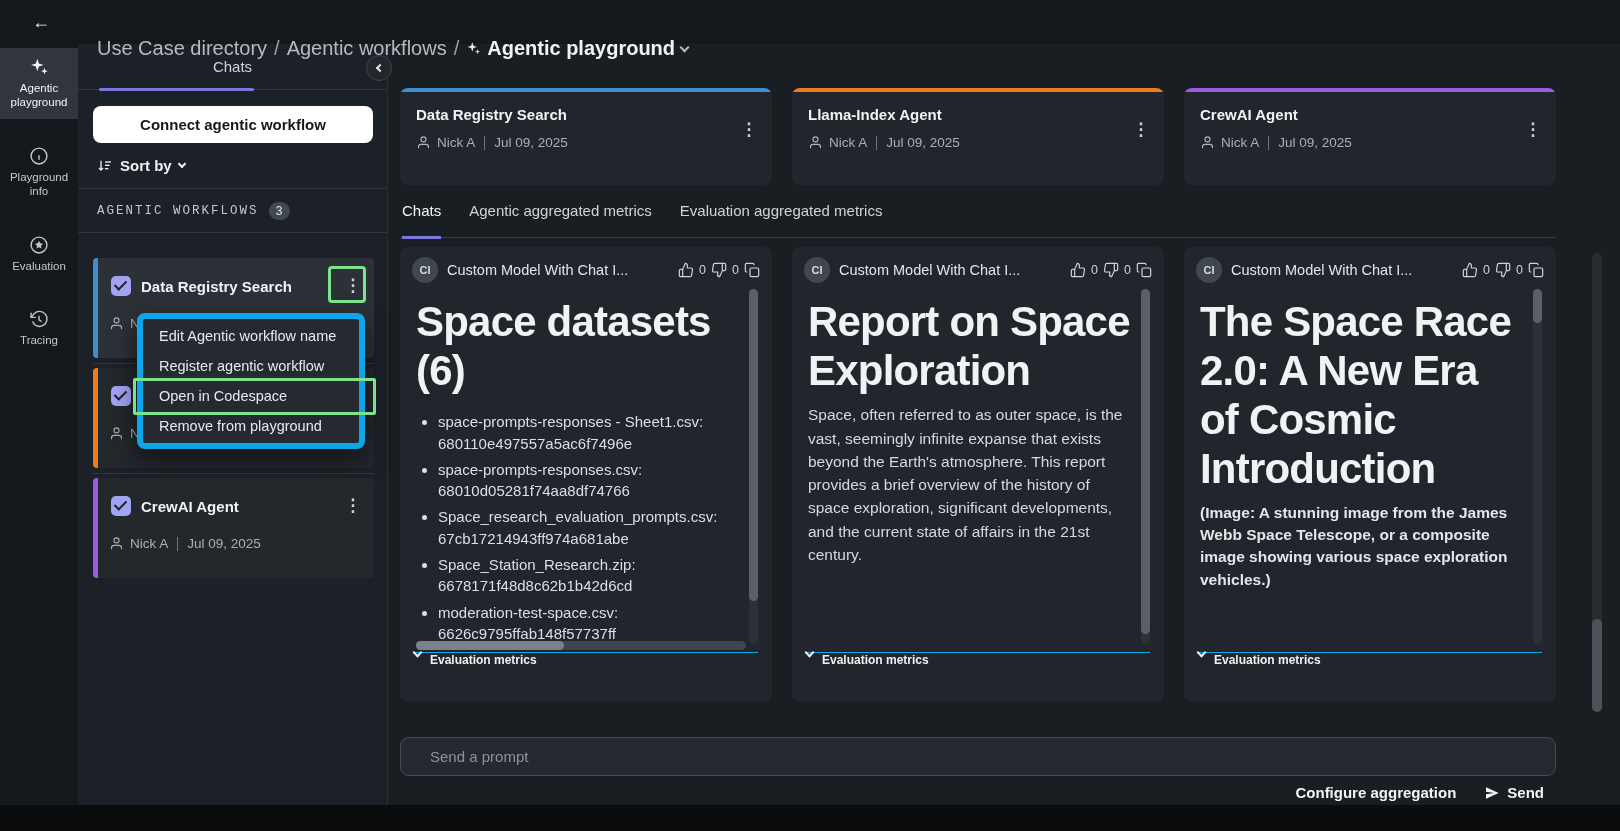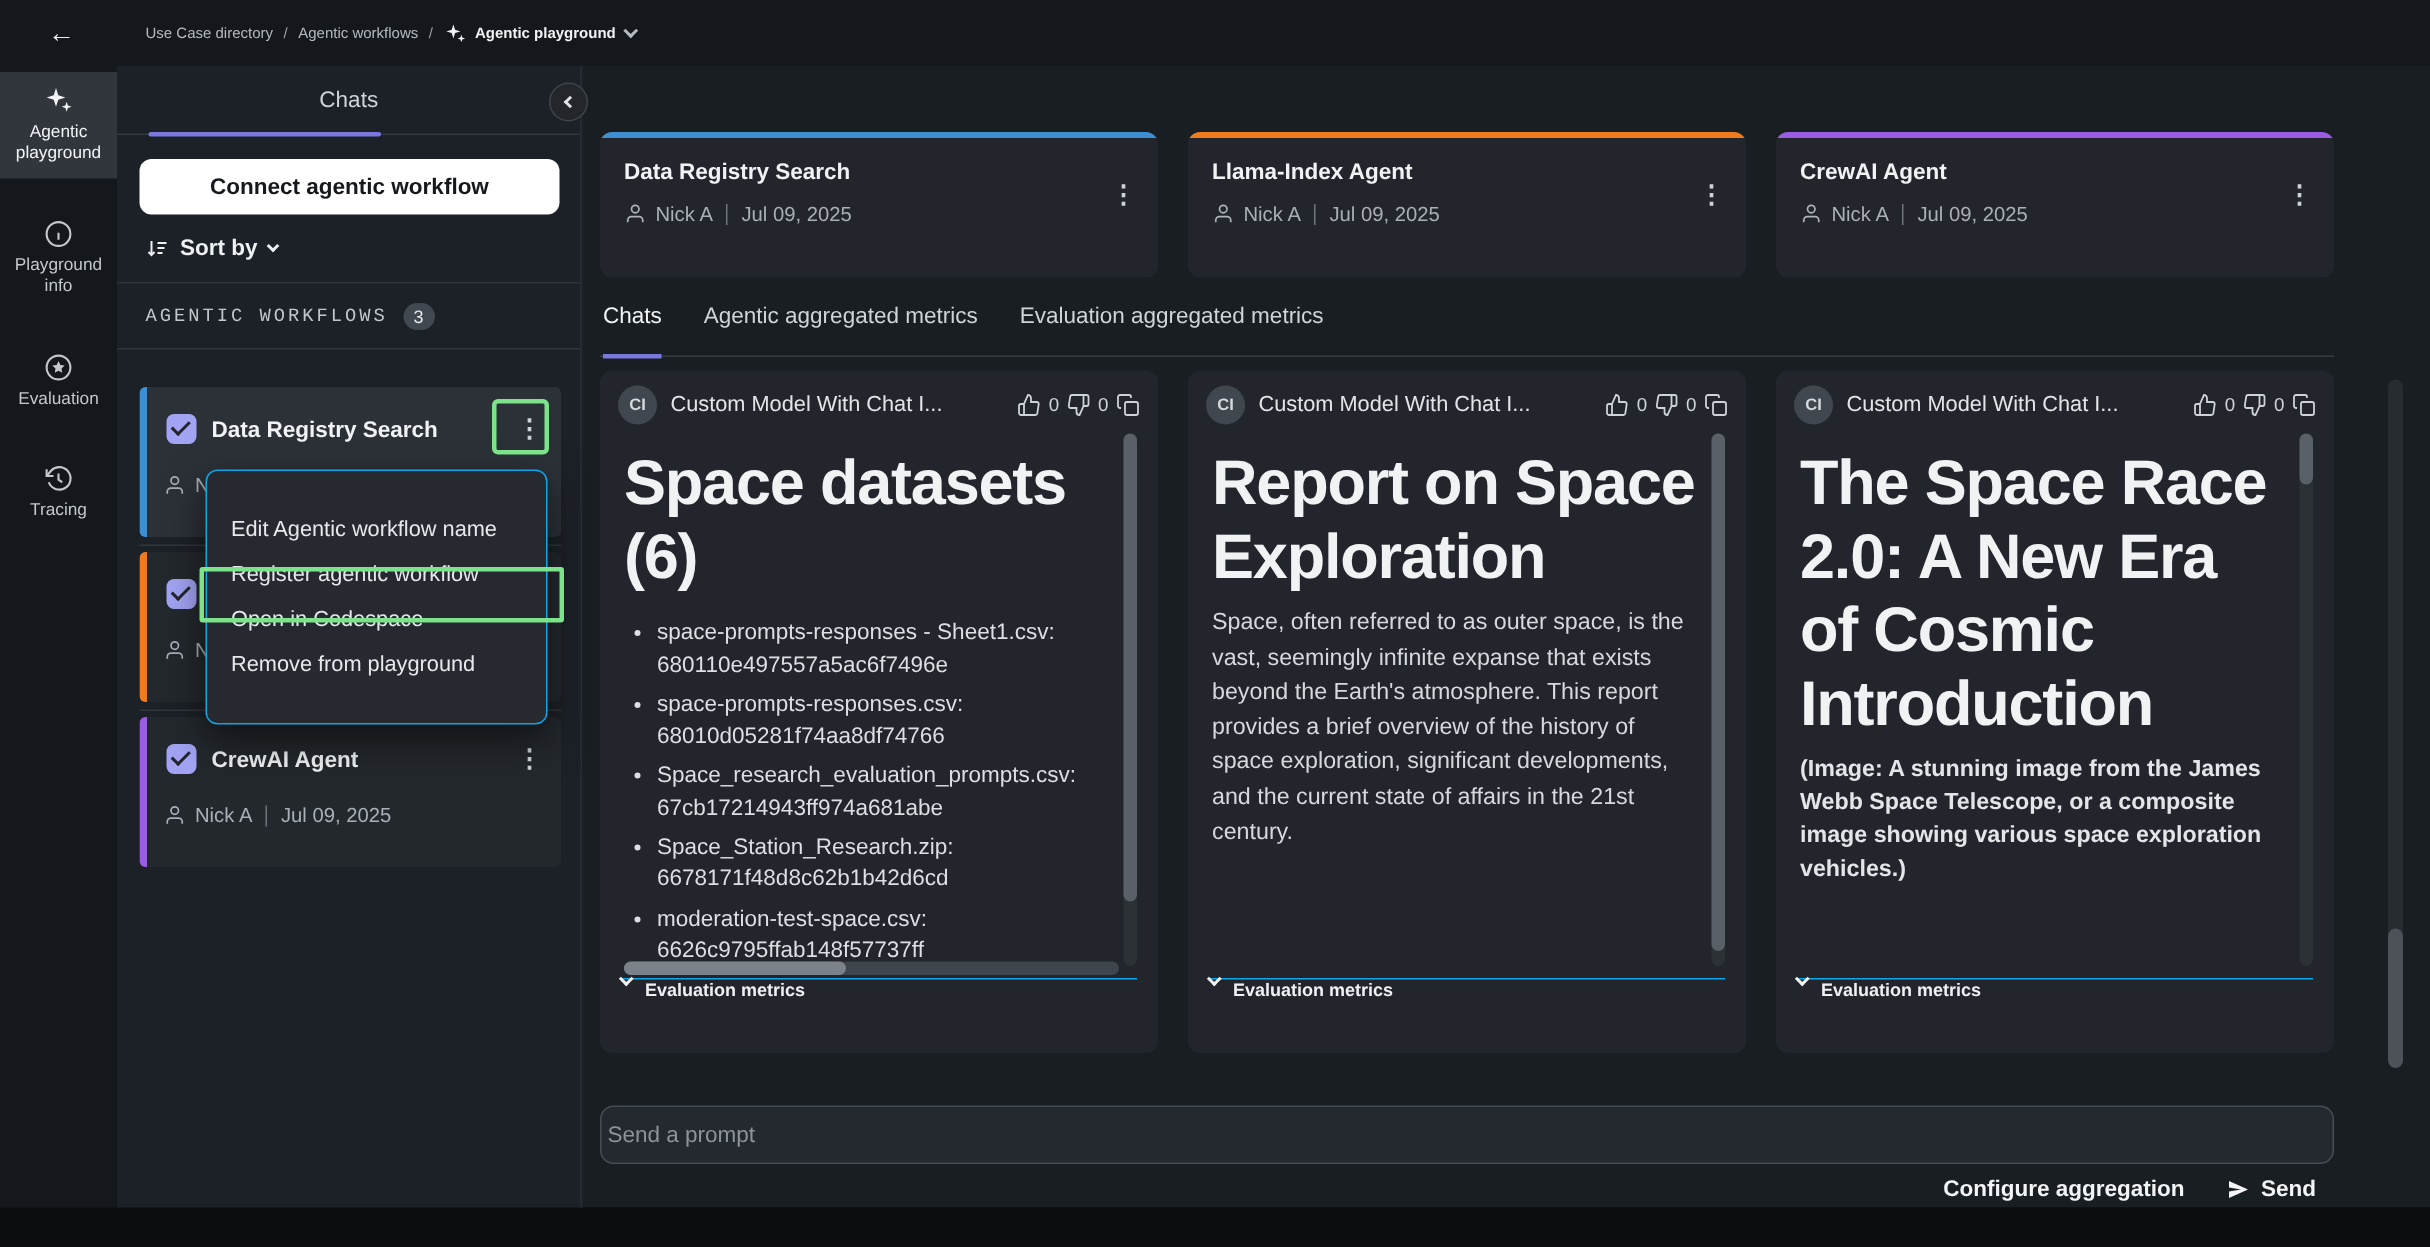--- a/index.html
+++ b/index.html
@@ -2,21 +2,21 @@
 <html><head>
 <meta charset="utf-8">
 <style>
   * { margin:0; padding:0; box-sizing:border-box; }
   html,body { width:1620px; height:831px; background:#0a0c0e; font-family:"Liberation Sans", sans-serif; overflow:hidden; }
   .app { position:absolute; left:0; top:0; width:1620px; height:805px; background:#191e23; }
 
   
   .topbar { position:absolute; left:0; top:0; width:1620px; height:44px; background:#14171b; z-index:10; }
   .back-btn { position:absolute; left:28px; top:10px; width:26px; height:24px; color:#e8eaec; font-size:18px; text-align:center; line-height:24px; cursor:pointer; }
-  .breadcrumb { position:absolute; left:97px; top:0; height:44px; display:flex; align-items:center; gap:7px; font-size:10px; color:#b4bac0; }
+  .breadcrumb { position:absolute; left:97px; top:16px; height:44px; display:flex; align-items:flex-end; gap:7px; font-size:20px; color:#b4bac0; }
   .crumb-current { color:#f0f2f4; font-weight:bold; display:flex; align-items:center; gap:6px; }
   .chev { display:inline-block; width:7px; height:7px; border-right:2px solid currentColor; border-bottom:2px solid currentColor; }
   .chev-down { transform:rotate(45deg); margin-top:-3px; }
   .chev-left { transform:rotate(135deg); }
   .sep { color:#9aa0a6; }
 
   
   .rail { position:absolute; left:0; top:44px; width:78px; height:761px; background:#14171b; padding-top:4px; z-index:5; }
   .rail-item { width:78px; text-align:center; color:#c3c8cd; font-size:11.5px; line-height:1.25; padding:9px 3px; cursor:pointer; }
   .rail-item.active { background:#31363d; color:#f2f4f6; }
@@ -45,21 +45,21 @@
   .checkbox { position:relative; width:20px; height:20px; border-radius:5px; background:#a2a3f3; flex:0 0 auto; cursor:pointer; }
   .checkbox::after { content:""; position:absolute; left:6px; top:2px; width:5px; height:10px; border-right:2.5px solid #22252a; border-bottom:2.5px solid #22252a; transform:rotate(45deg); }
   .wname { font-size:15px; font-weight:bold; color:#f0f2f4; white-space:nowrap; }
   .kebab { position:absolute; right:10px; top:16px; width:22px; height:24px; color:#ced3d8; font-size:17px; font-weight:bold; text-align:center; line-height:24px; cursor:pointer; }
   .meta-row { display:flex; align-items:center; gap:6px; margin:20px 0 0 16px; color:#a9afb6; font-size:13.5px; white-space:nowrap; }
   .meta-row svg { width:15px; height:15px; }
   .vdiv { width:1px; height:14px; background:#6f757c; margin:0 3px; }
   .list-div { position:absolute; left:15px; width:281px; height:1px; background:#31363c; }
 
   
-  .ctx-menu { position:absolute; left:137px; top:313px; width:228px; background:#262a30; border:1px solid #0ea5e9; border-radius:8px; padding:24px 0; box-shadow:0 10px 26px rgba(0,0,0,.55); z-index:40; }
+  .ctx-menu { position:absolute; left:137px; top:313px; width:228px; background:#262a30; border:6px solid #0ea5e9; border-radius:8px; padding:2px 0; box-shadow:0 10px 26px rgba(0,0,0,.55); z-index:40; }
   .ctx-item { height:30px; line-height:30px; padding:0 16px; font-size:14.5px; color:#e6e9ec; white-space:nowrap; cursor:pointer; }
   .hibox { position:absolute; border:3px solid #7de38a; z-index:50; pointer-events:none; }
   .hibox-kebab { left:328px; top:266px; width:38px; height:37px; border-radius:4px; }
   .hibox-menu { left:133px; top:378px; width:243px; height:37px; border-radius:2px; }
   .collapse-btn { position:absolute; left:366px; top:55px; width:26px; height:26px; border-radius:50%; background:#23272c; border:1px solid #3f444a; color:#dfe2e5; z-index:30; display:flex; align-items:center; justify-content:center; cursor:pointer; }
   .collapse-btn .chev { width:6px; height:6px; margin-left:2px; }
 
   
   .main { position:absolute; left:388px; top:44px; width:1232px; height:761px; background:#191e23; }
   .main-title { position:absolute; left:12px; top:10px; font-size:20.5px; font-weight:bold; color:#eef0f2; letter-spacing:.2px;margin-top:35px; }
@@ -94,21 +94,21 @@
   .panel-footer .chev { width:7px; height:7px; border-width:2px; margin-top:-4px; }
 
   .vtrack { position:absolute; right:14px; top:42px; bottom:58px; width:9px; border-radius:5px; background:#2c3136; }
   .vthumb { position:absolute; right:14px; width:9px; border-radius:5px; background:#596067; cursor:pointer; }
   .htrack { position:absolute; left:16px; bottom:52px; width:330px; height:9px; border-radius:5px; background:#3f454c; }
   .hthumb { position:absolute; left:16px; bottom:52px; width:148px; height:9px; border-radius:5px; background:#7b828a; cursor:pointer; }
 
   .page-scrollbar { position:absolute; left:1592px; top:253px; width:10px; height:459px; border-radius:5px; background:#272c31; z-index:6; }
   .page-thumb { position:absolute; left:0; top:366px; width:10px; height:93px; border-radius:5px; background:#4c5258; cursor:pointer; }
 
-  .prompt-input { position:absolute; left:400px; top:737px; width:1156px; height:39px; background:#24292f; border:1px solid #474d54; border-radius:9px; padding:0 4px; color:#e8eaec; font-size:15px; font-family:inherit; outline:none; }
+  .prompt-input { position:absolute; left:400px; top:737px; width:1156px; height:39px; background:#24292f; border:1px solid #474d54; border-radius:9px; padding:0 29px; color:#e8eaec; font-size:15px; font-family:inherit; outline:none; }
   .prompt-input::placeholder { color:#8d939a; }
   .actions { position:absolute; left:388px; top:784px; width:1168px; height:28px; display:flex; justify-content:flex-end; align-items:flex-start; gap:28px; padding-right:12px; }
   .action-btn { display:flex; align-items:center; gap:7px; font-size:15px; font-weight:bold; color:#f2f4f6; cursor:pointer; }
   .action-btn svg { width:16px; height:16px; }
 
   .bottom-strip { position:absolute; left:0; top:805px; width:1620px; height:26px; background:#0a0c0e; }
   svg { display:block; }
 </style>
 </head>
 <body>

